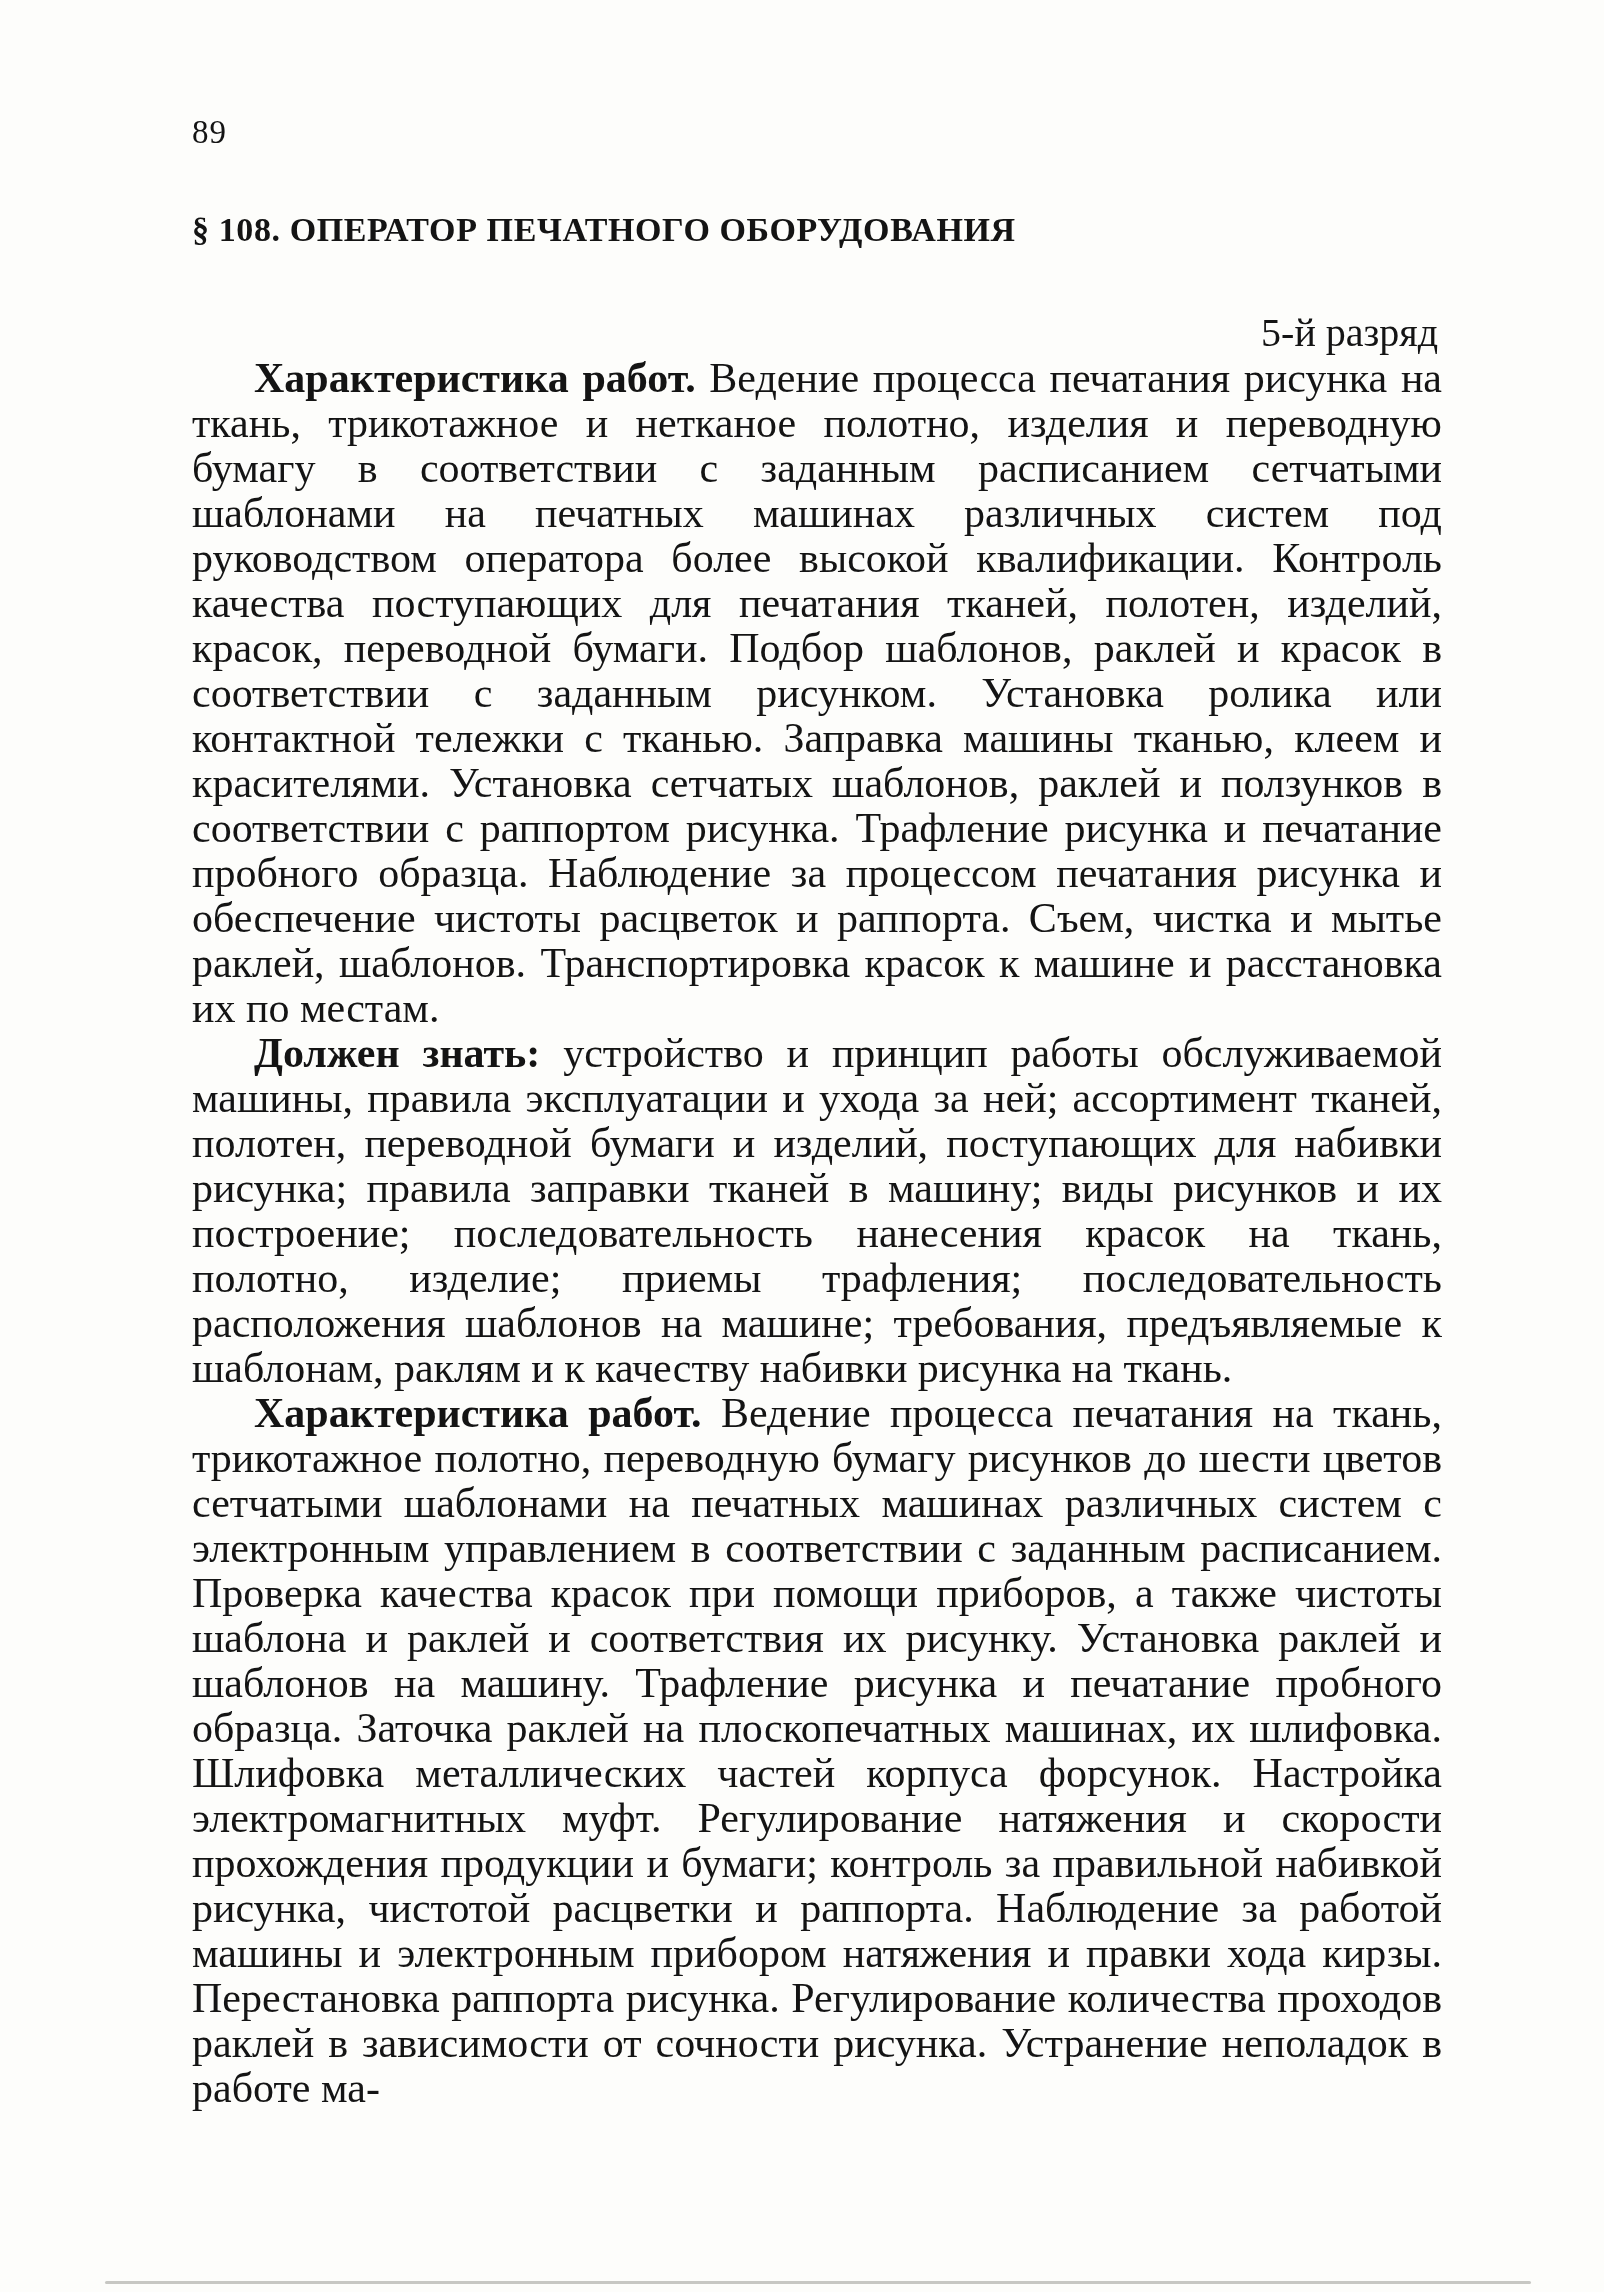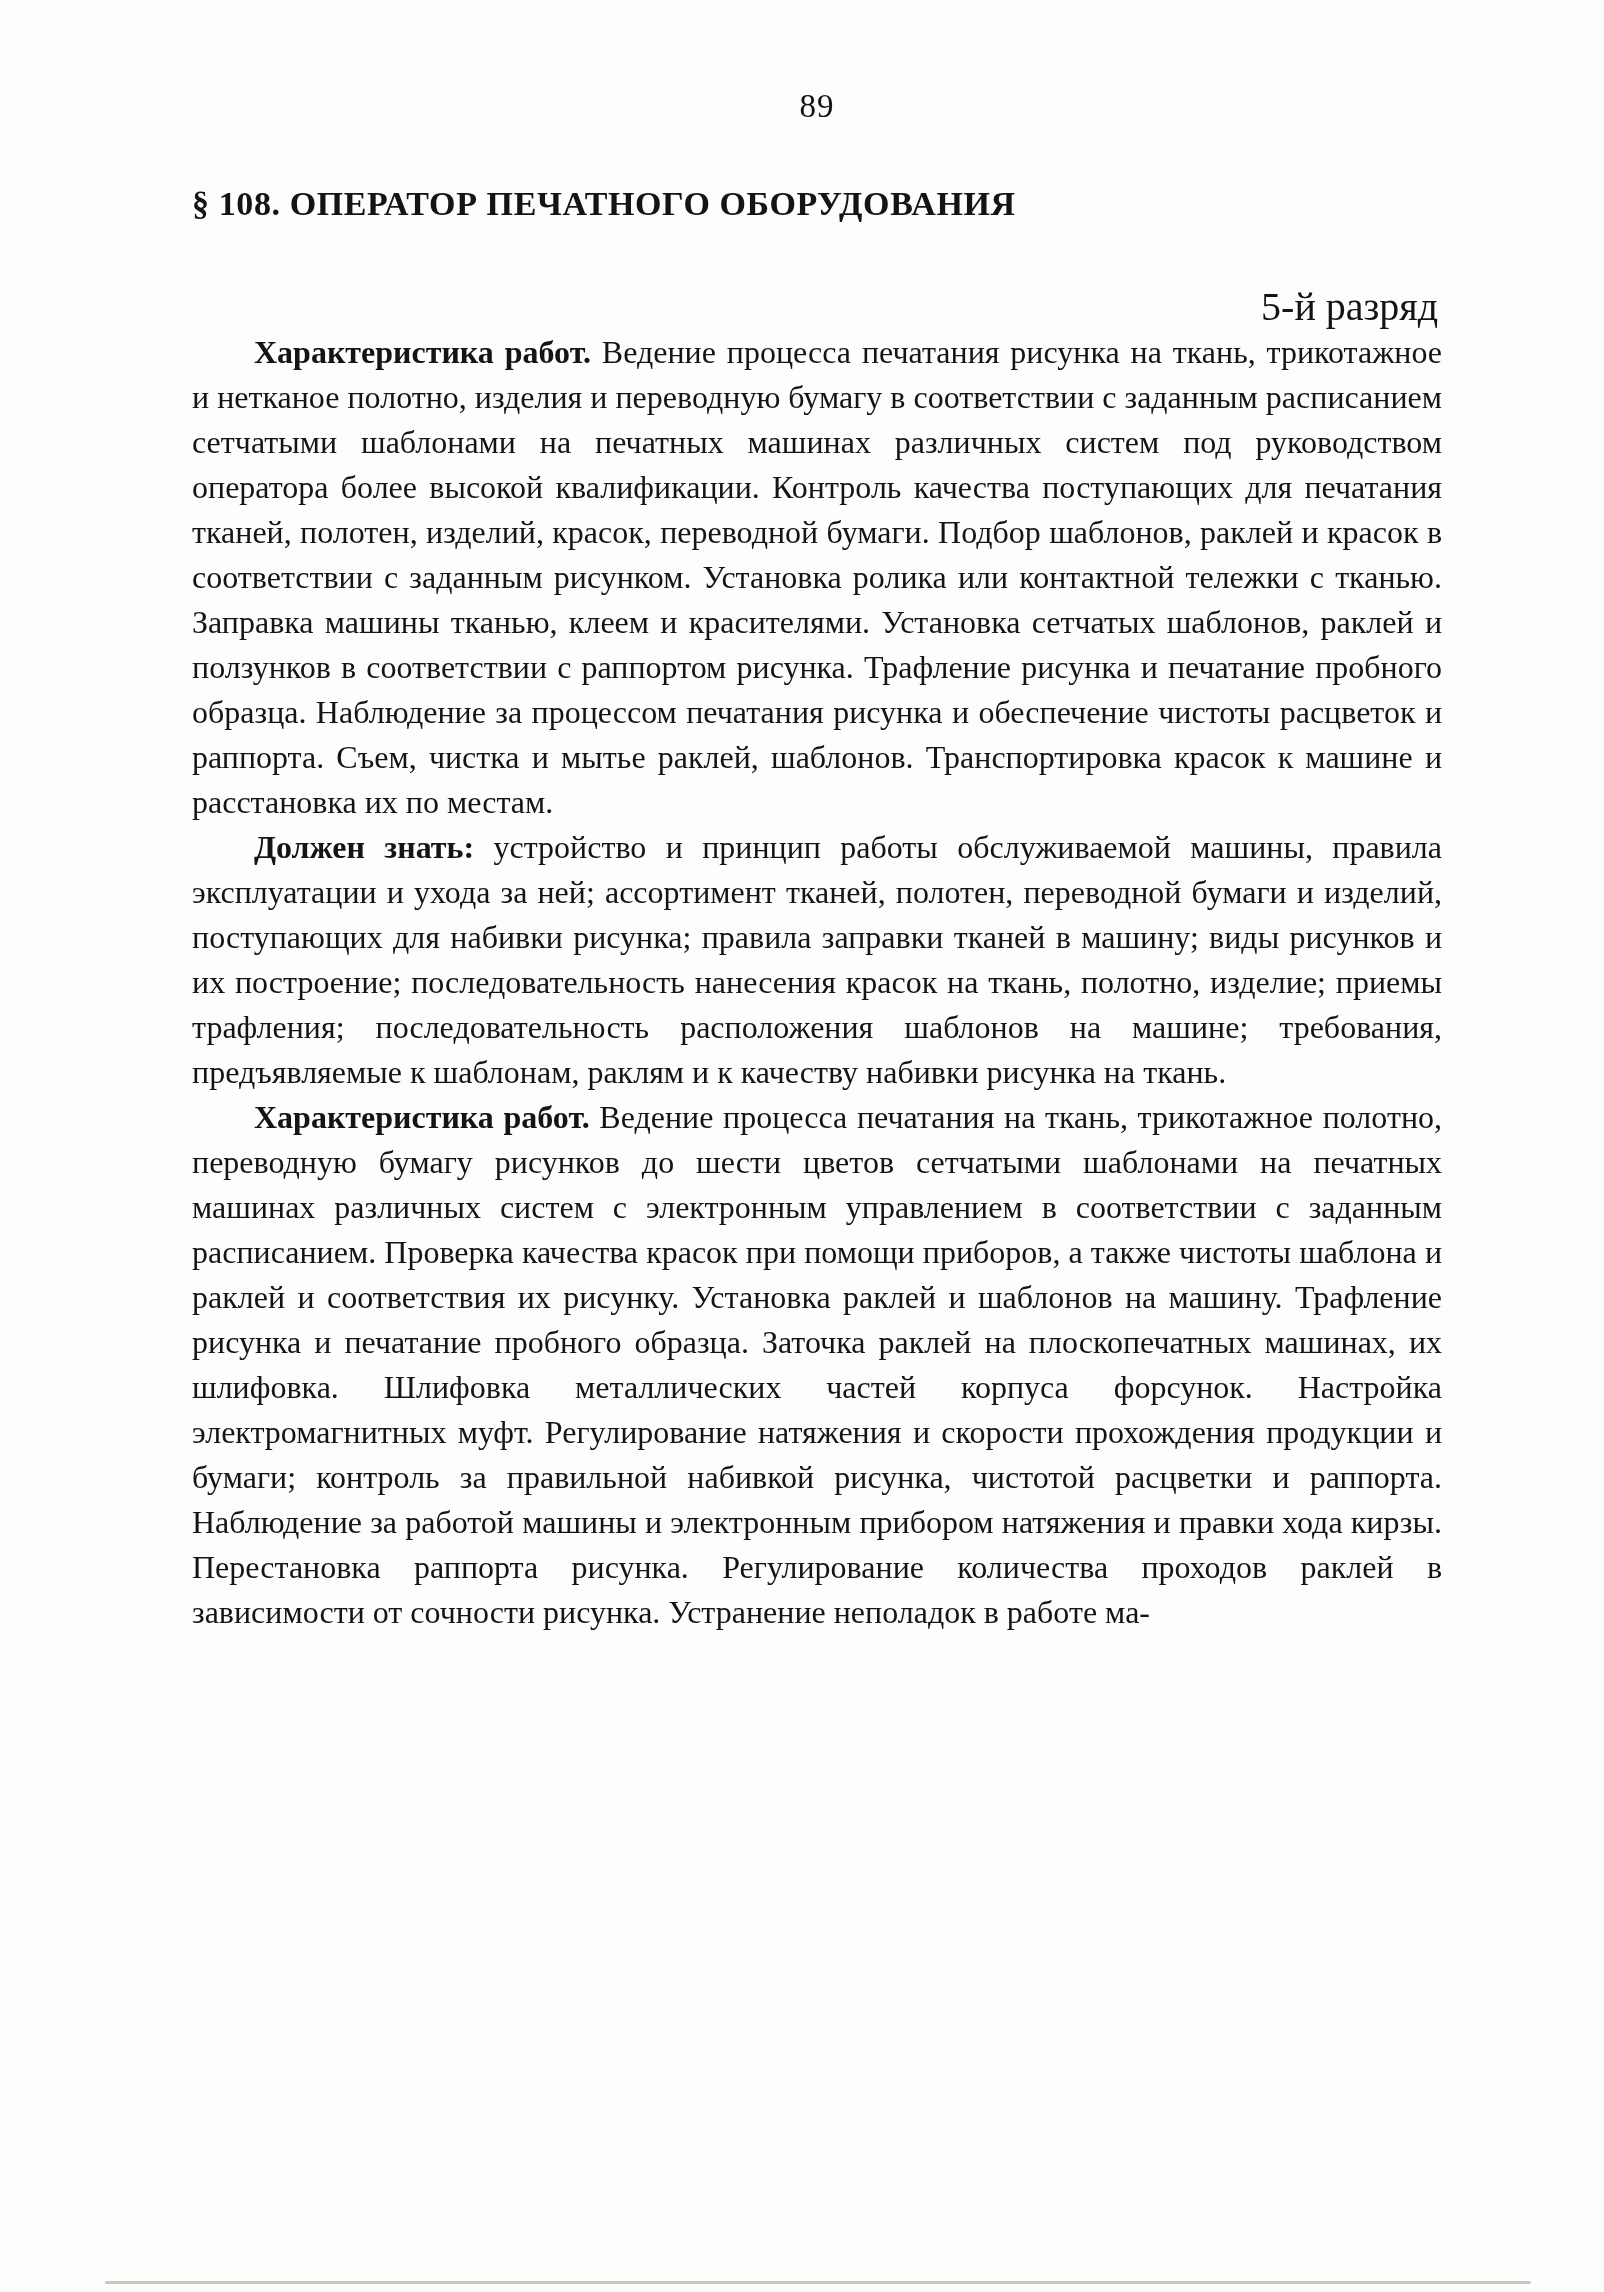--- a/index.html
+++ b/index.html
@@ -20,40 +20,39 @@
     color: #141414;
     overflow: hidden;
   }
   .content {
     position: absolute;
     left: 192px;
     top: 0;
     width: 1250px;
   }
   .page-number {
-    margin-top: 88px;
-    text-align: center;
+    margin-top: 114px;
     font-size: 33px;
     letter-spacing: 1px;
   }
   .section-heading {
     margin: 60px 0 0 0;
     font-size: 34px;
     font-weight: bold;
     letter-spacing: 0.6px;
   }
   .grade {
     margin-top: 60px;
     text-align: right;
     font-size: 40px;
     padding-right: 3.9px;
   }
   p.para {
     margin: 0;
-    font-size: 32px;
+    font-size: 42px;
     line-height: 45px;
     text-align: justify;
     text-indent: 62px;
   }
   p.para .lead {
     font-weight: bold;
   }
   .section + .section {
     margin-top: 0;
   }

